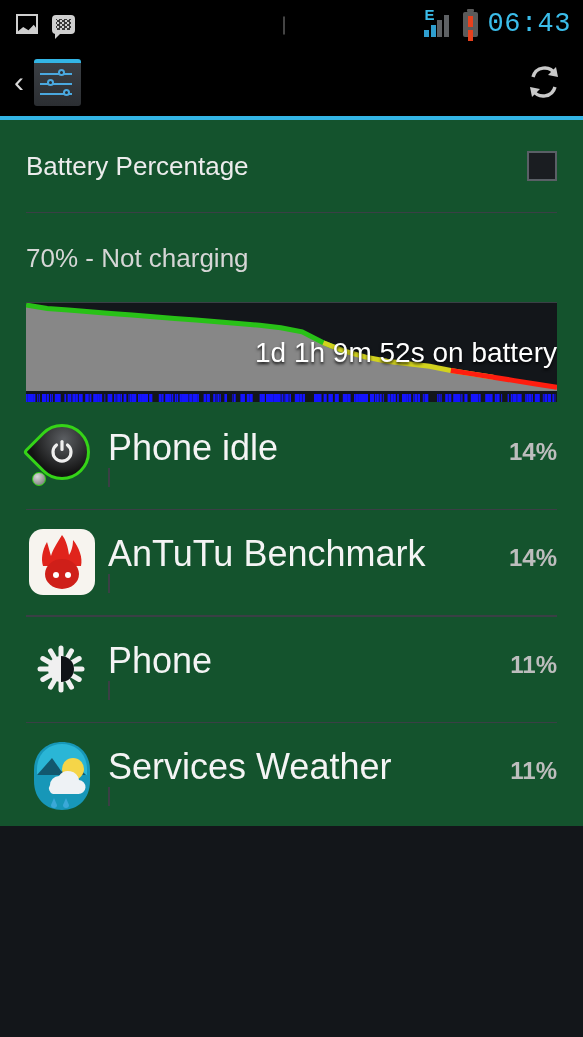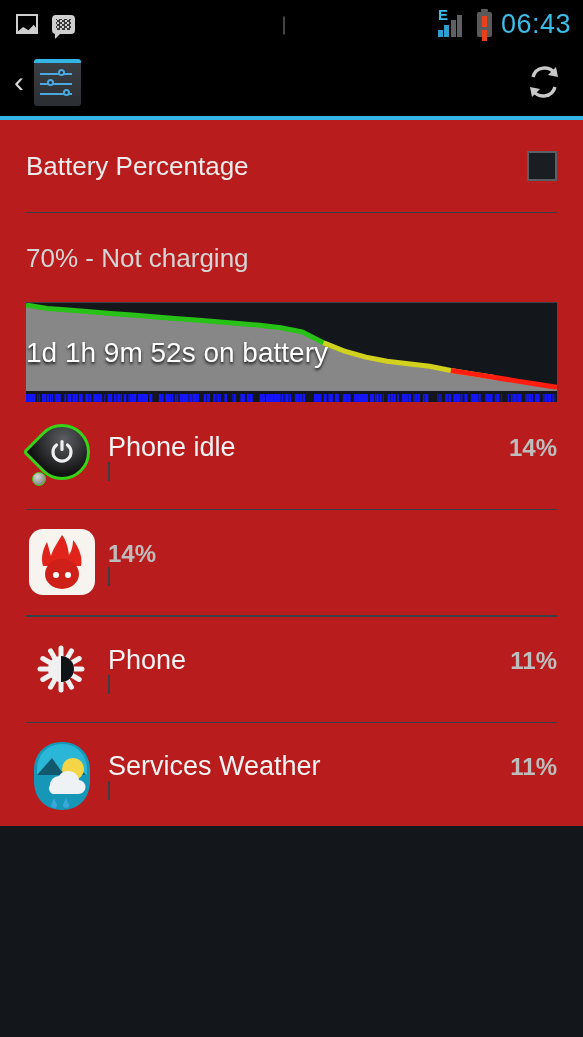--- a/index.html
+++ b/index.html
@@ -22,21 +22,21 @@
     background: #000;
     display: flex; align-items: center;
   }
   .sb-left { display: flex; align-items: center; gap: 14px; padding-left: 16px; }
   .sb-right {
     position: absolute; right: 12px; top: 0; height: 48px;
     display: flex; align-items: center; gap: 9px;
   }
   .sb-clock {
     color: #3bbdea; font-size: 27px; letter-spacing: .5px;
-    font-family: Liberation Sans, sans-serif;
+    font-family: Liberation Mono, monospace;
   }
   .gallery-icon {
     width: 22px; height: 20px; border: 2px solid #cfcfcf;
     position: relative; overflow: hidden; background: #000;
   }
   .gallery-icon::after {
     content: ""; position: absolute; left: -2px; bottom: -1px;
     width: 24px; height: 10px; background: #cfcfcf;
     clip-path: polygon(0 100%, 30% 40%, 52% 72%, 74% 18%, 100% 100%);
   }
@@ -116,21 +116,21 @@
   #ab-title {
     color: #f2f2f2; font-size: 31px; margin-left: 15px; letter-spacing: .2px;
   }
   #refresh-btn {
     position: absolute; right: 18px; top: 50%; transform: translateY(-50%);
     width: 42px; height: 42px;
   }
   #ab-underline { height: 4px; background: #33b5e5; }
 
   
-  #content { background: #b91c1c; height: 706px; overflow: hidden; }
+  #content { background: #14532d; height: 706px; overflow: hidden; }
 
   .pref-row {
     height: 92px; display: flex; align-items: center;
     padding: 0 26px; position: relative;
   }
   .pref-label { color: #ececec; font-size: 26px; flex: 1; }
   .checkbox {
     width: 30px; height: 30px; border: 2px solid #5a5f66; background: #1a1d21;
   }
   .divider { height: 1px; background: #3a3f45; margin: 0 26px; }
@@ -139,39 +139,39 @@
     padding: 30px 26px 28px 26px; color: #d6d6d6; font-size: 26px;
   }
 
   
   #graph-wrap {
     position: relative; margin: 0 26px; height: 100px; background: #13161a;
     border-top: 1px solid #3a3f45;
   }
   #graph-svg { display: block; width: 100%; height: 88px; }
   #graph-caption {
-    position: absolute; left: 0; right: 0; top: 34px; text-align: left;
+    position: absolute; left: 0; right: 0; top: 34px; text-align: right;
     color: #fff; font-size: 28px; text-shadow: 0 2px 3px rgba(0,0,0,.85);
     pointer-events: none;
   }
   #graph-ticks { position: absolute; left: 0; right: 0; bottom: 0; height: 8px; }
 
   
   #app-list { padding-top: 2px; }
   .app-row {
     position: relative; height: 105px; display: flex; align-items: center;
     padding: 0 26px;
   }
   .app-icon-box {
     width: 70px; height: 70px; margin-right: 12px; flex: 0 0 70px;
     position: relative;
   }
   .app-body { flex: 1; }
   .app-top { display: flex; align-items: baseline; }
-  .app-name { color: #f4f4f4; font-size: 27px; flex: 1; }
+  .app-name { color: #f4f4f4; font-size: 36px; flex: 1; }
   .app-pct { color: #bdbdbd; font-size: 24px; font-weight: bold; }
   .bar-track {
     margin-top: 12px; height: 22px; background: #272a30; border: 1px solid #3b3f45;
   }
   .bar-fill { height: 100%; background: #4389b5; }
 
   
   .pin {
     position: absolute; left: 4px; top: 2px; width: 62px; height: 66px;
   }
@@ -516,20 +516,21 @@
             <span class="antutu-icon">
         <svg viewBox="0 0 66 66" width="66" height="66">
           <path d="M33 6 C27 16 24 20 22 27 C20 20 19 16 18 13 C13 22 12 30 14 37 L52 37 C54 29 50 18 44 11 C44 18 42 23 40 26 C39 18 37 11 33 6 Z" fill="#e0241c"></path>
           <ellipse cx="33" cy="45" rx="17" ry="15" fill="#cf1f19"></ellipse>
           <circle cx="27" cy="46" r="3" fill="#fff"></circle>
                 <circle cx="39" cy="46" r="3" fill="#fff"></circle>
         </svg></span>
           </span>
        <span class="app-body">
          <span class="app-top">
+           <span class="app-name">AnTuTu Benchmark</span>
            <span class="app-pct">14%</span>
          </span>
          <span class="bar-track">
            <span class="bar-fill" style="width: 73%;"></span>
          </span>
        </span>
         </div>
         <div class="divider"></div>
         <div class="divider"></div>
         <div class="app-row">

